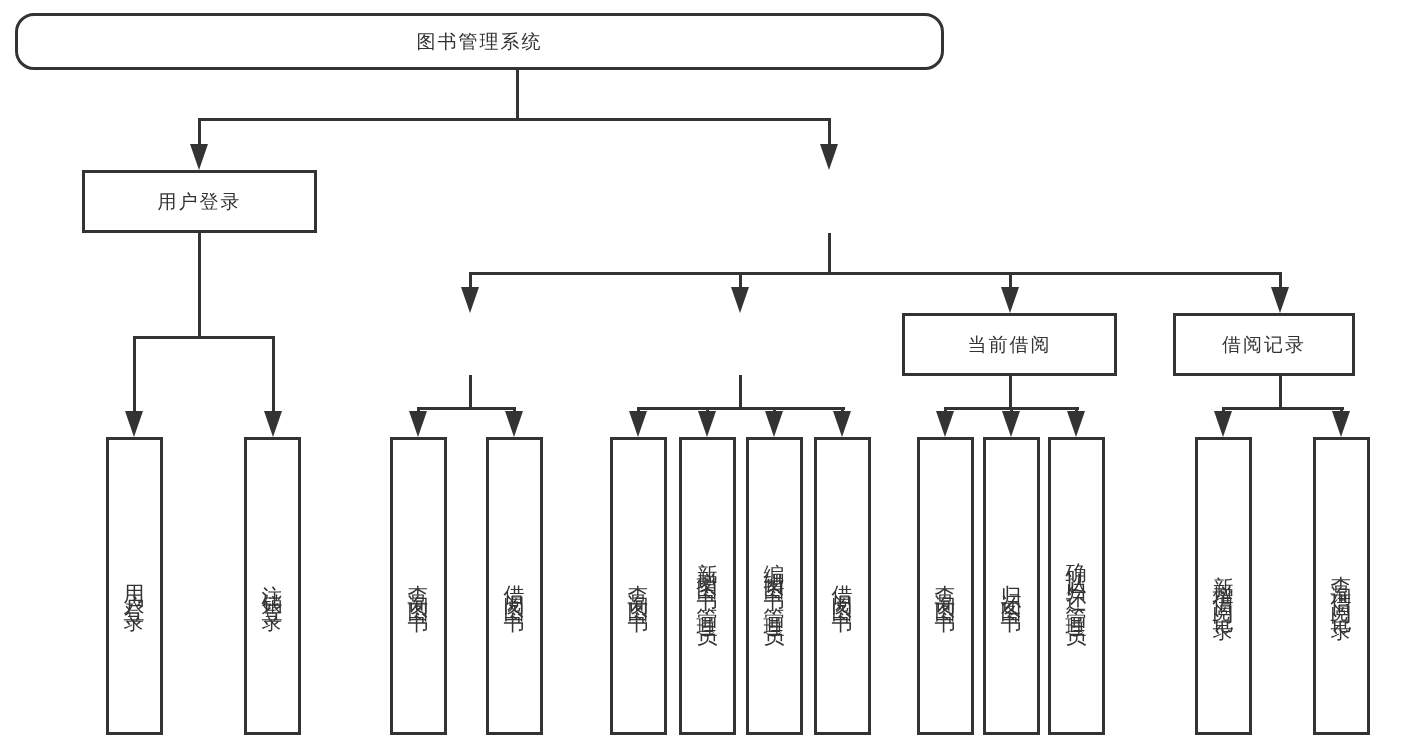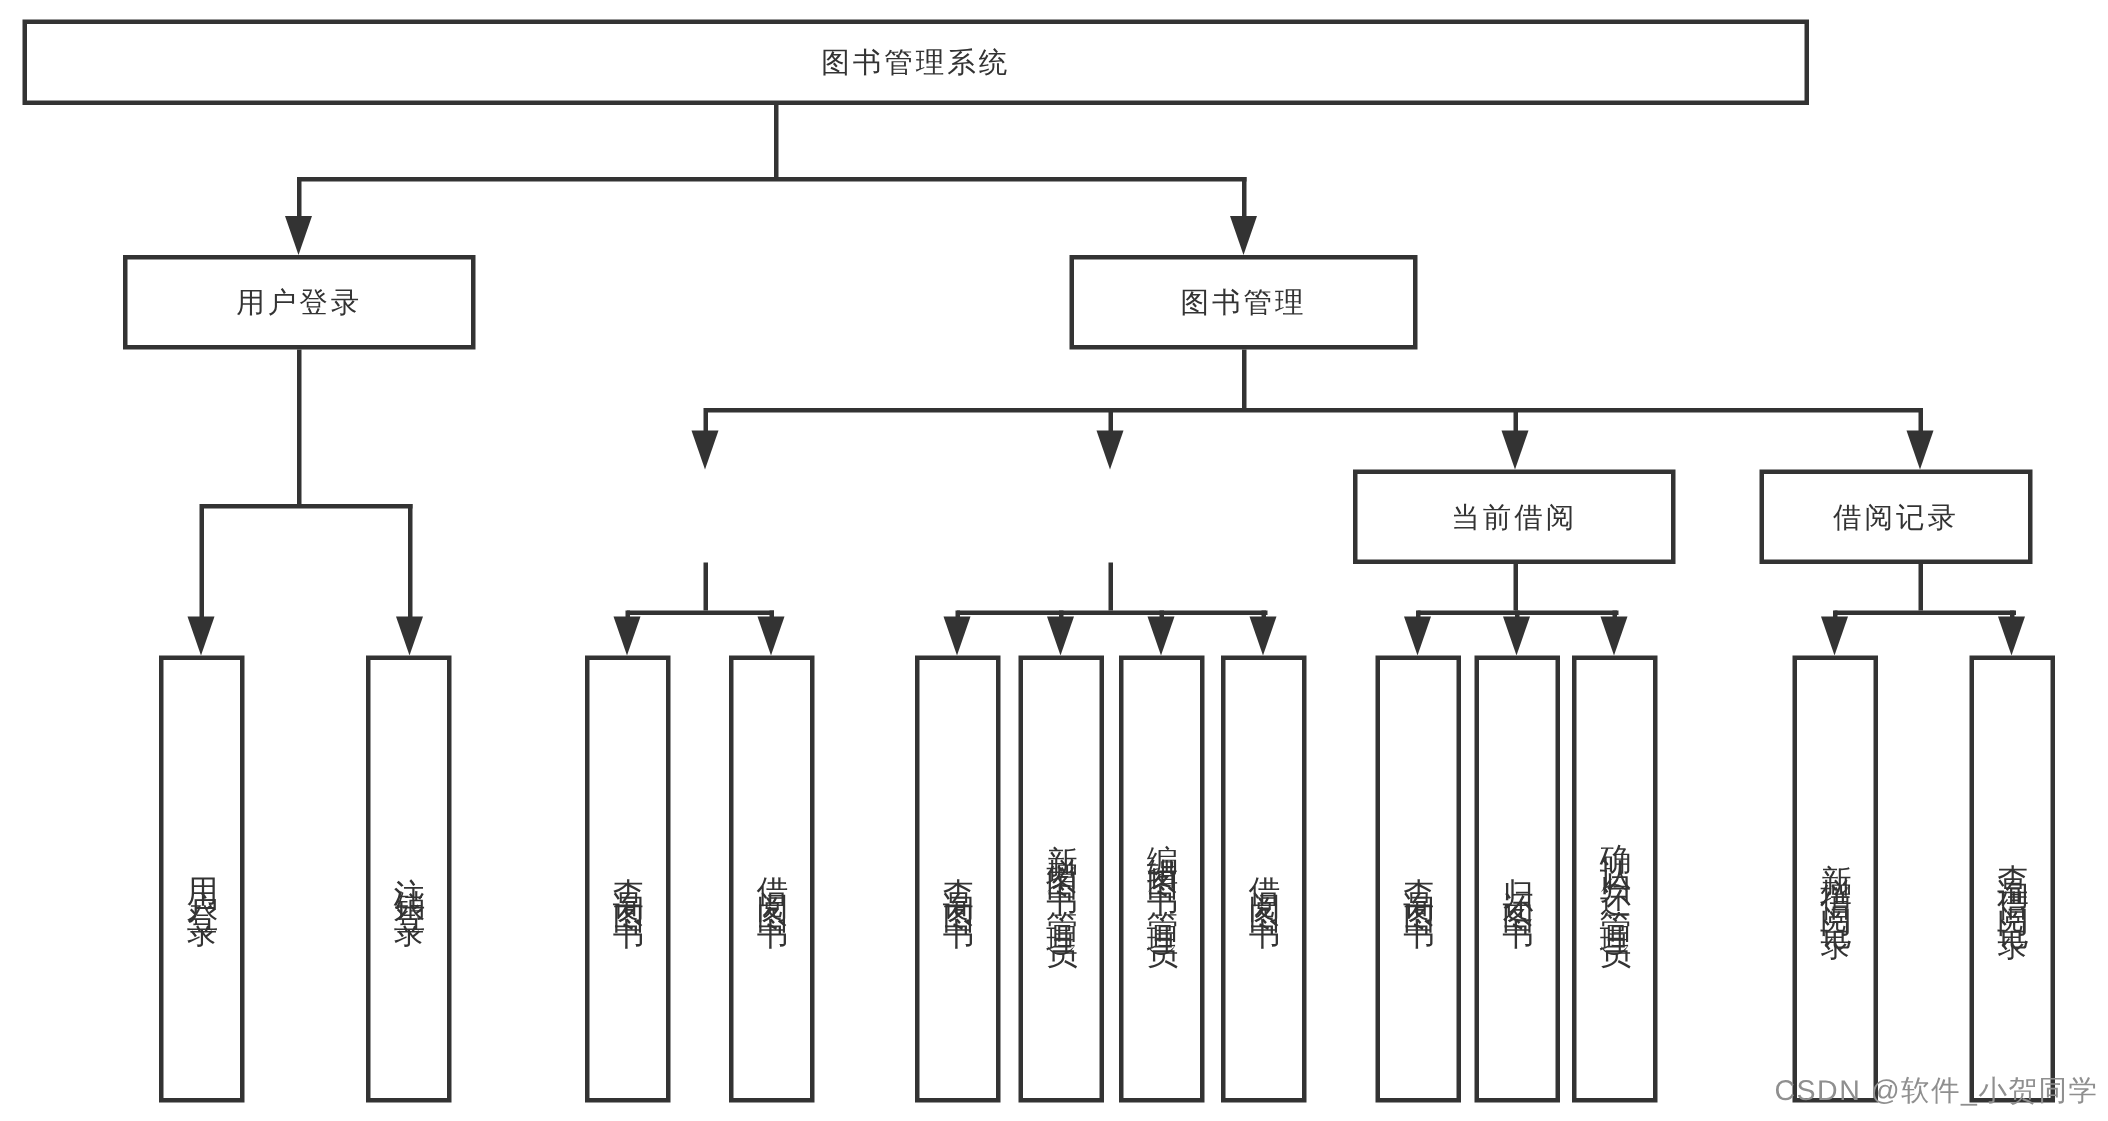--- a/index.html
+++ b/index.html
@@ -27,31 +27,30 @@
   .watermark{
     position:absolute;left:1183px;top:714px;font-size:19px;color:#8f8f8f;
     letter-spacing:1px;white-space:nowrap;
   }
 </style>
 </head>
 <body>
 
 <div class="canvas">
 
-  <div class="box" style="left:15px;top:13px;width:1191px;height:57px;">图书管理系统</div>
+  <div class="box" style="left:15px;top:13px;width:929px;height:57px;border-radius:19px;">图书管理系统</div>
 
   <div class="vline" style="left:516px;top:70px;height:48px;"></div>
   <div class="hline" style="left:199px;top:118px;width:632px;"></div>
   <div class="vline" style="left:198px;top:118px;height:36px;"></div>
   <div class="arrow" style="left:190px;top:144px;"></div>
   <div class="vline" style="left:828px;top:118px;height:36px;"></div>
   <div class="arrow" style="left:820px;top:144px;"></div>
 
   <div class="box" style="left:82px;top:170px;width:235px;height:63px;">用户登录</div>
-  <div class="box" style="left:713px;top:170px;width:232px;height:63px;">图书管理</div>
 
   <div class="vline" style="left:198px;top:233px;height:103px;"></div>
   <div class="hline" style="left:134px;top:336px;width:141px;"></div>
   <div class="vline" style="left:133px;top:336px;height:85px;"></div>
   <div class="arrow" style="left:125px;top:411px;"></div>
   <div class="vline" style="left:272px;top:336px;height:85px;"></div>
   <div class="arrow" style="left:264px;top:411px;"></div>
 
   <div class="vline" style="left:828px;top:233px;height:39px;"></div>
   <div class="hline" style="left:470px;top:272px;width:812px;"></div>
@@ -112,14 +111,13 @@
   <div class="box leaf" style="left:746px;top:437px;width:57px;height:298px;">编辑图书（管理员）</div>
   <div class="box leaf" style="left:814px;top:437px;width:57px;height:298px;">借阅图书</div>
 
   <div class="box leaf" style="left:917px;top:437px;width:57px;height:298px;">查询图书</div>
   <div class="box leaf" style="left:983px;top:437px;width:57px;height:298px;">归还图书</div>
   <div class="box leaf" style="left:1048px;top:437px;width:57px;height:298px;">确认归还（管理员）</div>
 
   <div class="box leaf" style="left:1195px;top:437px;width:57px;height:298px;">新增借阅记录</div>
   <div class="box leaf" style="left:1313px;top:437px;width:57px;height:298px;">查询借阅记录</div>
 
-  <div class="watermark">CSDN @软件_小贺同学</div>
 </div>
 
 </body></html>

